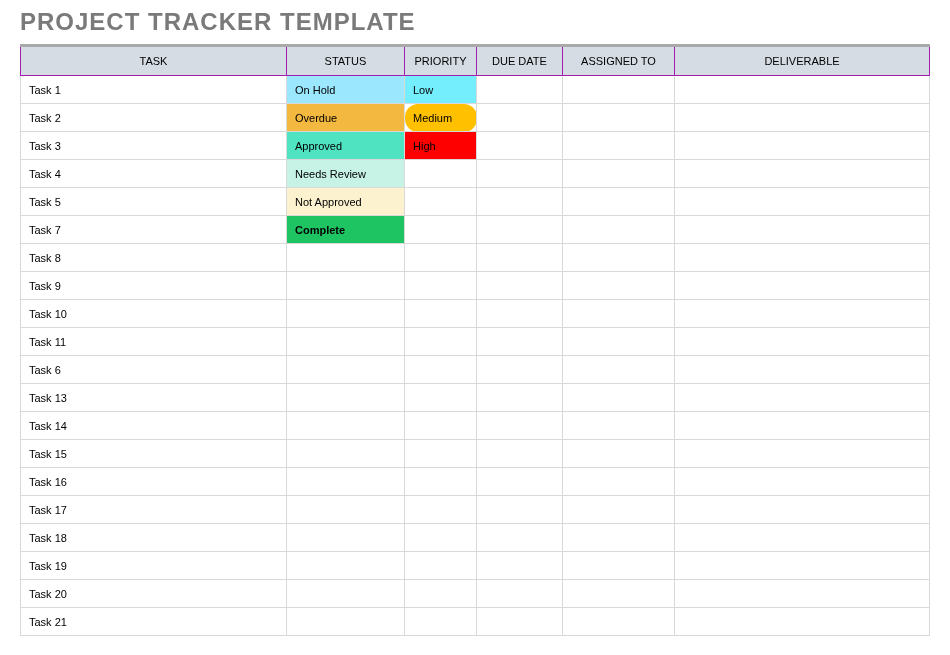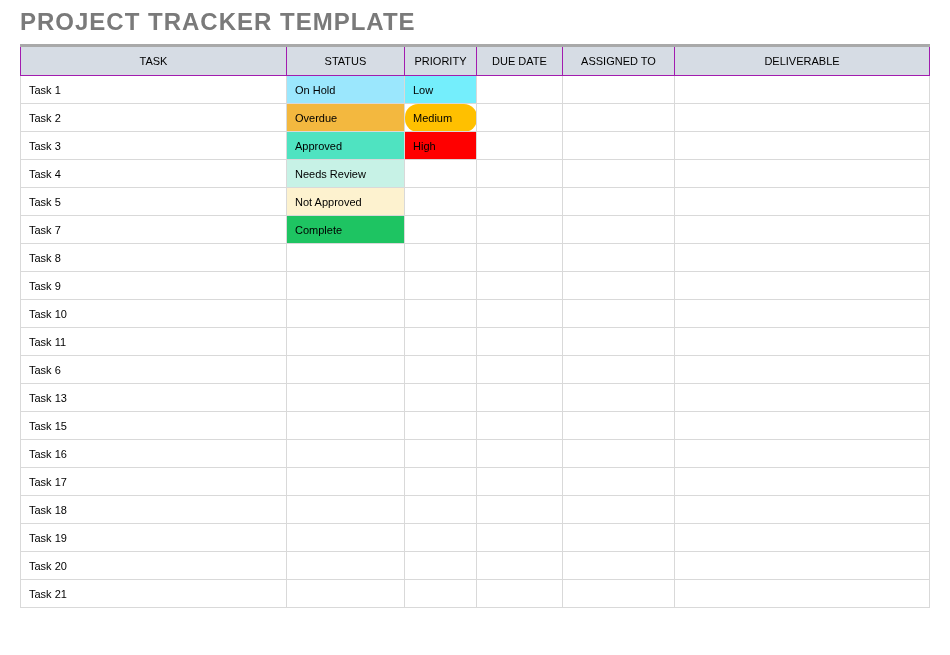--- a/index.html
+++ b/index.html
@@ -55,21 +55,21 @@
   
   td.empty { background: #f4f4f4; }
 
   
   .s-onhold     { background: #9be7fd !important; }
   .s-overdue    { background: #f3b83f !important; }
   .s-approved   { background: #4fe3c1 !important; }
   .s-needs      { background: #c7f2e6 !important; }
   .s-notstarted { background: #fdf2cf !important; }
   .s-inprogress { background: #97d15b !important; }
-  .s-complete   { background: #1ec462 !important; }
+  .s-complete   { background: #1ec462 !important; font-weight: bold; }
   
   .p-low    { background: #74eefc !important; }
   .p-medium { background: #ffc000 !important; border-radius: 13px; }
   .p-high   { background: #ff0000 !important; margin-top: 6px; }
 </style>
 </head>
 <body>
 
 <div class="wrap">
   <h1 class="title">PROJECT TRACKER TEMPLATE</h1>
@@ -184,20 +184,28 @@
         </tr>
         <tr>
           <td>Task 13</td>
           <td class="empty"></td>
           <td class="empty"></td>
           <td class="empty"></td>
           <td class="empty"></td>
           <td class="empty"></td>
         </tr>
         <tr>
+          <td>Task 14</td>
+          <td class="empty"></td>
+          <td class="empty"></td>
+          <td class="empty"></td>
+          <td class="empty"></td>
+          <td class="empty"></td>
+        </tr>
+        <tr>
           <td>Task 15</td>
           <td class="empty"></td>
           <td class="empty"></td>
           <td class="empty"></td>
           <td class="empty"></td>
           <td class="empty"></td>
         </tr>
         <tr>
           <td>Task 16</td>
           <td class="empty"></td>

